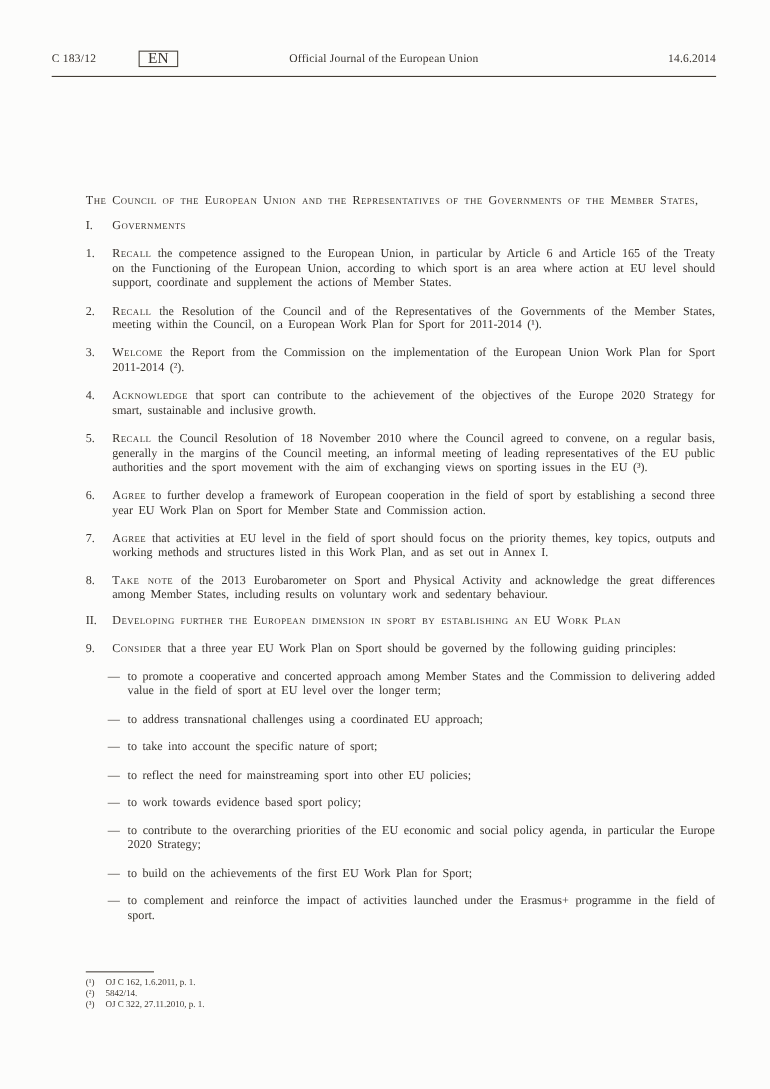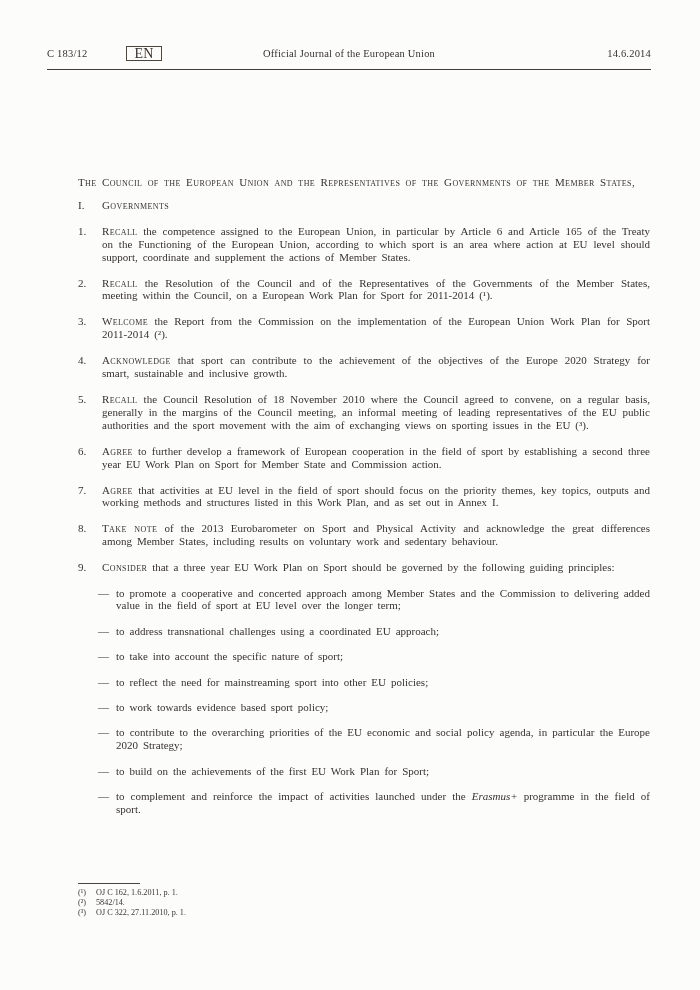--- a/index.html
+++ b/index.html
@@ -96,21 +96,21 @@
   .section-row { display: flex; margin-top: 10px; }
   .section-row .snum { width: 24px; flex-shrink: 0; }
 
   .item { display: flex; margin-top: 13px; }
   .item .inum { width: 24px; flex-shrink: 0; }
   .item .itext { flex: 1; text-align: justify; }
 
   .principle { display: flex; margin-top: 12.5px; margin-left: 20px; }
   .principle .dash { width: 18px; flex-shrink: 0; }
   .principle .ptext { flex: 1; text-align: justify; }
-  .ital { font-style: italic; }
+  .ital { }
 
   
   .footnotes {
     position: absolute;
     top: 883px;
     left: 78px;
     width: 400px;
     font-size: 8.2px;
     line-height: 10.2px;
     color: #3c3731;
@@ -179,20 +179,24 @@
     <div class="item">
       <span class="inum">7.</span>
       <div class="itext"><span class="sc">Agree</span><span> that activities at EU level in the field of sport should focus on the priority themes, key topics, outputs and working methods and structures listed in this Work Plan, and as set out in Annex I.</span></div>
     </div>
 
     <div class="item">
       <span class="inum">8.</span>
       <div class="itext"><span class="sc">Take note</span><span> of the 2013 Eurobarometer on Sport and Physical Activity and acknowledge the great differences among Member States, including results on voluntary work and sedentary behaviour.</span></div>
     </div>
 
+    <div class="section-row">
+      <span class="snum">II.</span>
+      <span class="sc">Developing further the European dimension in sport by establishing an EU Work Plan</span>
+    </div>
 
     <div class="item">
       <span class="inum">9.</span>
       <div class="itext"><span class="sc">Consider</span><span> that a three year EU Work Plan on Sport should be governed by the following guiding principles:</span></div>
     </div>
 
     <div class="principle">
       <span class="dash">—</span>
       <div class="ptext">to promote a cooperative and concerted approach among Member States and the Commission to delivering added value in the field of sport at EU level over the longer term;</div>
     </div>

